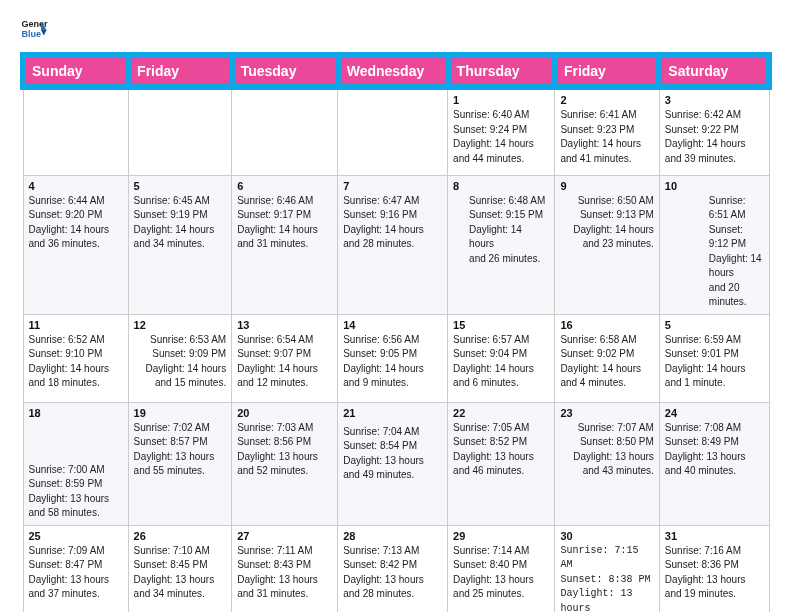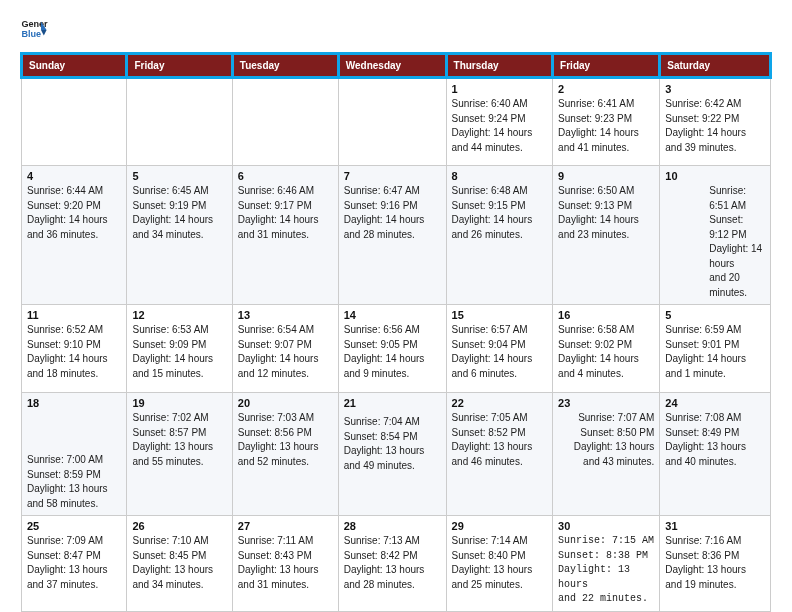--- a/index.html
+++ b/index.html
@@ -44,27 +44,27 @@
       font-size: 14px;
       color: #444;
       margin-top: 2px;
     }
     .calendar {
       width: 100%;
       border-collapse: collapse;
       font-size: 10px;
     }
     .calendar th {
-      background: #7f1d1d;
+      background: #ec4899;
       color: #fff;
       text-align: left;
       padding: 5px 6px;
-      font-size: 10px;
+      font-size: 14px;
       font-weight: 600;
-      border: 3px solid #0ea5e9;
+      border: 6px solid #0ea5e9;
     }
     .calendar td {
       border: 1px solid #ccc;
       vertical-align: top;
       padding: 4px 5px;
       width: 113px;
       height: 88px;
       background: #fff;
     }
     .calendar tr:nth-child(even) td {
@@ -171,28 +171,28 @@
           </td>
           <td>
             <span class="day-num">7</span>
             <div class="day-info" style="white-space: pre-line;">Sunrise: 6:47 AM
 Sunset: 9:16 PM
 Daylight: 14 hours
 and 28 minutes.</div>
           </td>
           <td>
             <span class="day-num">8</span>
-            <div class="day-info" style="white-space: pre-line;">Sunrise: 6:48 AM
+            <div class="day-info" style="white-space: pre-line; margin-left: 16px;">Sunrise: 6:48 AM
 Sunset: 9:15 PM
 Daylight: 14 hours
 and 26 minutes.</div>
           </td>
           <td>
             <span class="day-num">9</span>
-            <div class="day-info" style="white-space: pre-line;">Sunrise: 6:50 AM
+            <div class="day-info" style="white-space: pre-line; text-align: right;">Sunrise: 6:50 AM
 Sunset: 9:13 PM
 Daylight: 14 hours
 and 23 minutes.</div>
           </td>
           <td>
             <span class="day-num">10</span>
             <div class="day-info" style="white-space: pre-line; margin-left: 44px;">Sunrise: 6:51 AM
 Sunset: 9:12 PM
 Daylight: 14 hours
 and 20 minutes.</div>
@@ -201,21 +201,21 @@
         <tr>
           <td>
             <span class="day-num">11</span>
             <div class="day-info" style="white-space: pre-line;">Sunrise: 6:52 AM
 Sunset: 9:10 PM
 Daylight: 14 hours
 and 18 minutes.</div>
           </td>
           <td>
             <span class="day-num">12</span>
-            <div class="day-info" style="white-space: pre-line;">Sunrise: 6:53 AM
+            <div class="day-info" style="white-space: pre-line; text-align: right;">Sunrise: 6:53 AM
 Sunset: 9:09 PM
 Daylight: 14 hours
 and 15 minutes.</div>
           </td>
           <td>
             <span class="day-num">13</span>
             <div class="day-info" style="white-space: pre-line;">Sunrise: 6:54 AM
 Sunset: 9:07 PM
 Daylight: 14 hours
 and 12 minutes.</div>

